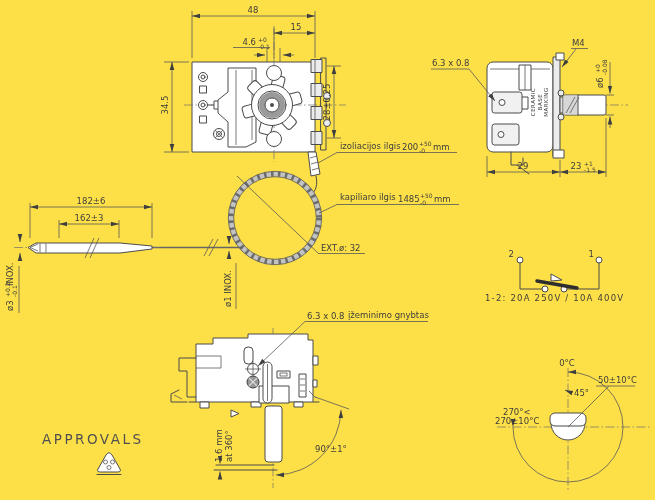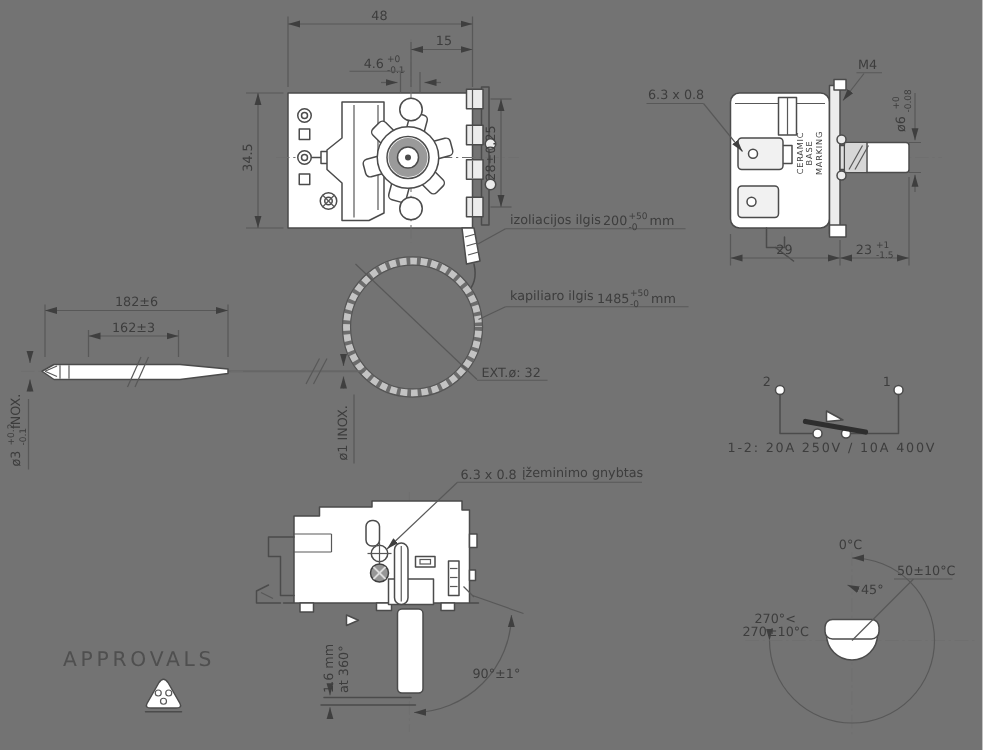--- a/index.html
+++ b/index.html
@@ -1,16 +1,16 @@
 <!DOCTYPE html>
 <html><head>
 <meta charset="utf-8">
 <style>
   html,body{margin:0;padding:0;background:#ffffff;}
-  #stage{width:655px;height:500px;background:#737373;overflow:hidden;}
+  #stage{width:655px;height:500px;background:#fde047;overflow:hidden;}
   svg{display:block;}
   .ln{stroke:#4b4b4b;stroke-width:1;fill:none;stroke-linecap:round;stroke-linejoin:round;}
   .lnf{stroke:#4b4b4b;stroke-width:1;fill:#ffffff;stroke-linejoin:round;}
   .lng{stroke:#4b4b4b;stroke-width:1;fill:#ececec;stroke-linejoin:round;}
   .dim{stroke:#585858;stroke-width:0.8;fill:none;}
   .cl{stroke:#6f6f6f;stroke-width:0.7;stroke-dasharray:9 2.5 1.5 2.5;fill:none;}
   .t{font:8.5px "DejaVu Sans",sans-serif;fill:#3d3d3d;}
   .ts{font:6px "DejaVu Sans",sans-serif;fill:#3d3d3d;}
   .tm{font:5.5px "DejaVu Sans",sans-serif;fill:#3d3d3d;letter-spacing:0.5px;}
   .rating{letter-spacing:1.2px;}

